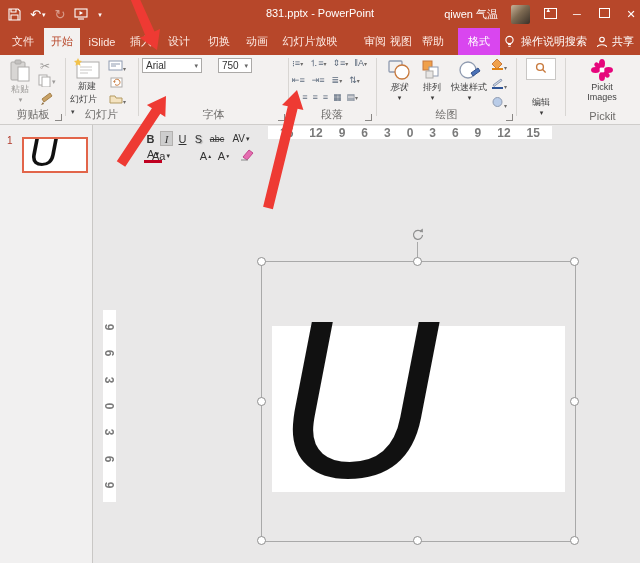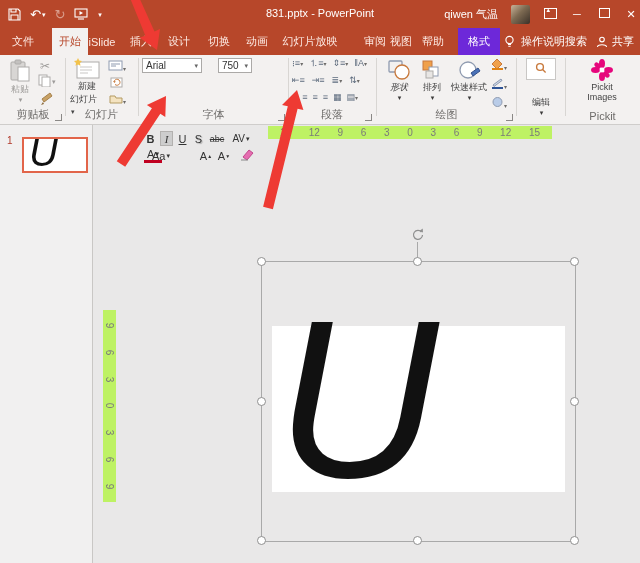--- a/index.html
+++ b/index.html
@@ -23,21 +23,21 @@
   .winctl{width:14px;text-align:center;font-size:11px;color:#fff;}
   .box-icon{width:11px;height:9px;border:1px solid #fff;display:inline-block;position:relative;}
   .box-icon:after{content:"▴";position:absolute;left:2px;top:-3px;font-size:7px;color:#fff;}
   .max-icon{width:9px;height:8px;border:1px solid #fff;display:inline-block;}
 
   
   #tabrow{left:0;top:28px;width:640px;height:27px;background:#b7472a;}
   .tab{position:absolute;top:0;height:27px;display:flex;align-items:center;justify-content:center;
        color:#fde9e2;font-size:11px;cursor:default;}
   .tab.selected{background:#f3f1f0;color:#b7472a;}
-  .tab.contextual{background:#6d28d9;color:#fff;}
+  .tab.contextual{background:#d946ef;color:#fff;}
   #tellme{position:absolute;left:504px;top:0;height:27px;display:flex;align-items:center;gap:6px;color:#fff;text-align:center;}
   #share{position:absolute;right:6px;top:0;height:27px;display:flex;align-items:center;gap:4px;color:#fff;}
 
   
   #ribbon{left:0;top:55px;width:640px;height:69px;background:#f3f1f0;border-bottom:1px solid #cfcdcb;}
   .vdiv{position:absolute;top:3px;height:58px;width:1px;background:#d8d6d3;}
   .grp-label{position:absolute;bottom:2px;left:0;right:0;text-align:center;font-size:11px;color:#6e6c6a;}
   .launcher{position:absolute;bottom:3px;right:2px;width:6px;height:6px;
             border-right:1px solid #8a8886;border-bottom:1px solid #8a8886;}
   .rb-btn{display:flex;flex-direction:column;align-items:center;justify-content:flex-start;cursor:default;}
@@ -54,21 +54,21 @@
   .u-label{text-decoration:underline;}
   .s-label{text-decoration:line-through;}
 
   
   #thumb-panel{left:0;top:125px;width:92px;height:438px;background:#f1f0f0;border-right:1px solid #c9c7c5;}
   #thumb-num{position:absolute;left:7px;top:10px;color:#b0392a;font-size:10px;}
   #thumb-box{position:absolute;left:22px;top:12px;width:62px;height:32px;background:#fff;
              border:2px solid #e2654a;overflow:hidden;}
   #thumb-letter{position:absolute;left:5px;top:-7px;font-style:italic;font-size:40px;color:#111;line-height:1;}
 
-  .ruler{position:absolute;background:#bef264;color:#7a7a7a;font-size:10px;}
+  .ruler{position:absolute;background:#ffffff;color:#7a7a7a;font-size:12px;font-weight:bold;}
   #hruler{left:268px;top:126px;width:284px;height:13px;display:flex;align-items:center;
           justify-content:space-between;padding:0 12px;box-sizing:border-box;}
   #vruler{left:103px;top:310px;width:13px;height:192px;display:flex;flex-direction:column;
           align-items:center;justify-content:space-between;padding:10px 0;box-sizing:border-box;}
   #vruler span{transform:rotate(90deg);}
 
   #slide-canvas{left:272px;top:326px;width:293px;height:166px;background:#fff;}
   #big-letter{left:276px;top:287px;font-style:italic;font-size:225px;line-height:1;color:#111;}
 
   #sel-rect{left:261px;top:261px;width:313px;height:279px;border:1px solid #a9a9a9;}
@@ -109,21 +109,21 @@
       <span id="avatar"></span>
       <span class="winctl"><span class="box-icon"></span></span>
       <span class="winctl">─</span>
       <span class="winctl"><span class="max-icon"></span></span>
       <span class="winctl">✕</span>
     </div>
   </div>
 
   <div id="tabrow" class="abs">
     <span class="tab" style="left:4px;width:38px;">文件</span>
-    <span class="tab selected" style="left:52px;width:36px;">开始</span>
+    <span class="tab selected" style="left:44px;width:36px;">开始</span>
     <span class="tab" style="left:82px;width:40px;">iSlide</span>
     <span class="tab" style="left:122px;width:38px;">插入</span>
     <span class="tab" style="left:160px;width:38px;">设计</span>
     <span class="tab" style="left:200px;width:38px;">切换</span>
     <span class="tab" style="left:238px;width:38px;">动画</span>
     <span class="tab" style="left:276px;width:68px;">幻灯片放映</span>
     <span class="tab" style="left:344px;width:38px;margin-left:12px;">审阅</span>
     <span class="tab" style="left:382px;width:38px;">视图</span>
     <span class="tab" style="left:414px;width:38px;">帮助</span>
     <span class="tab contextual" style="left:458px;width:42px;">格式</span>

